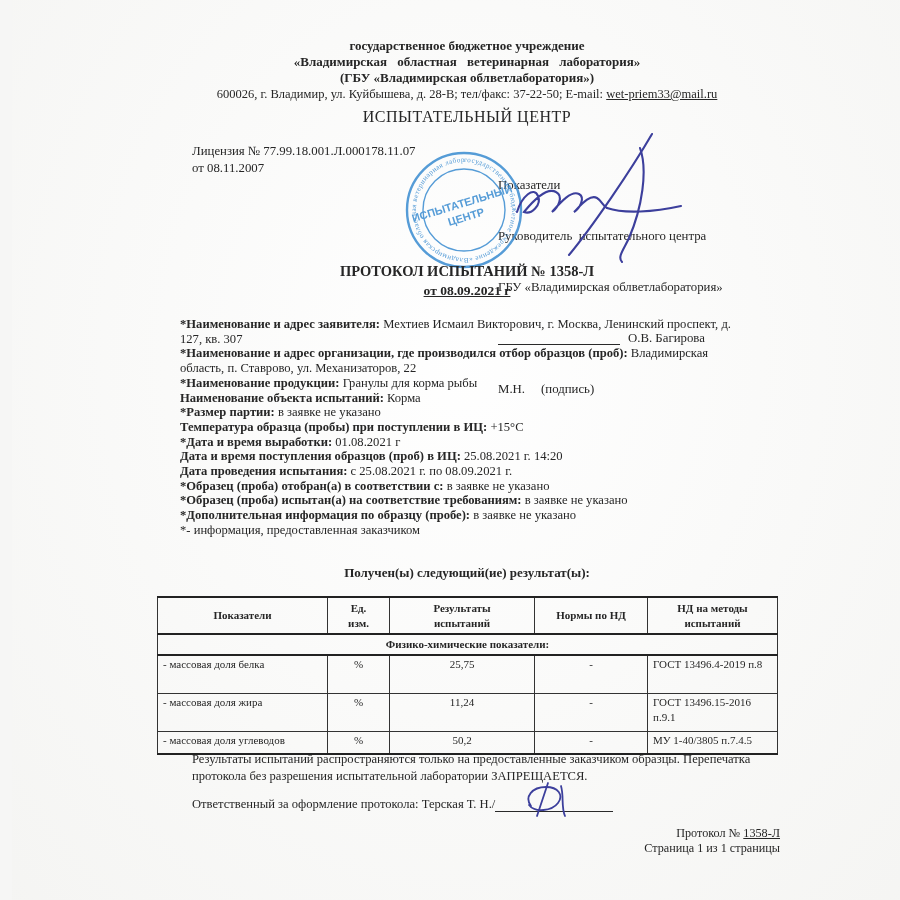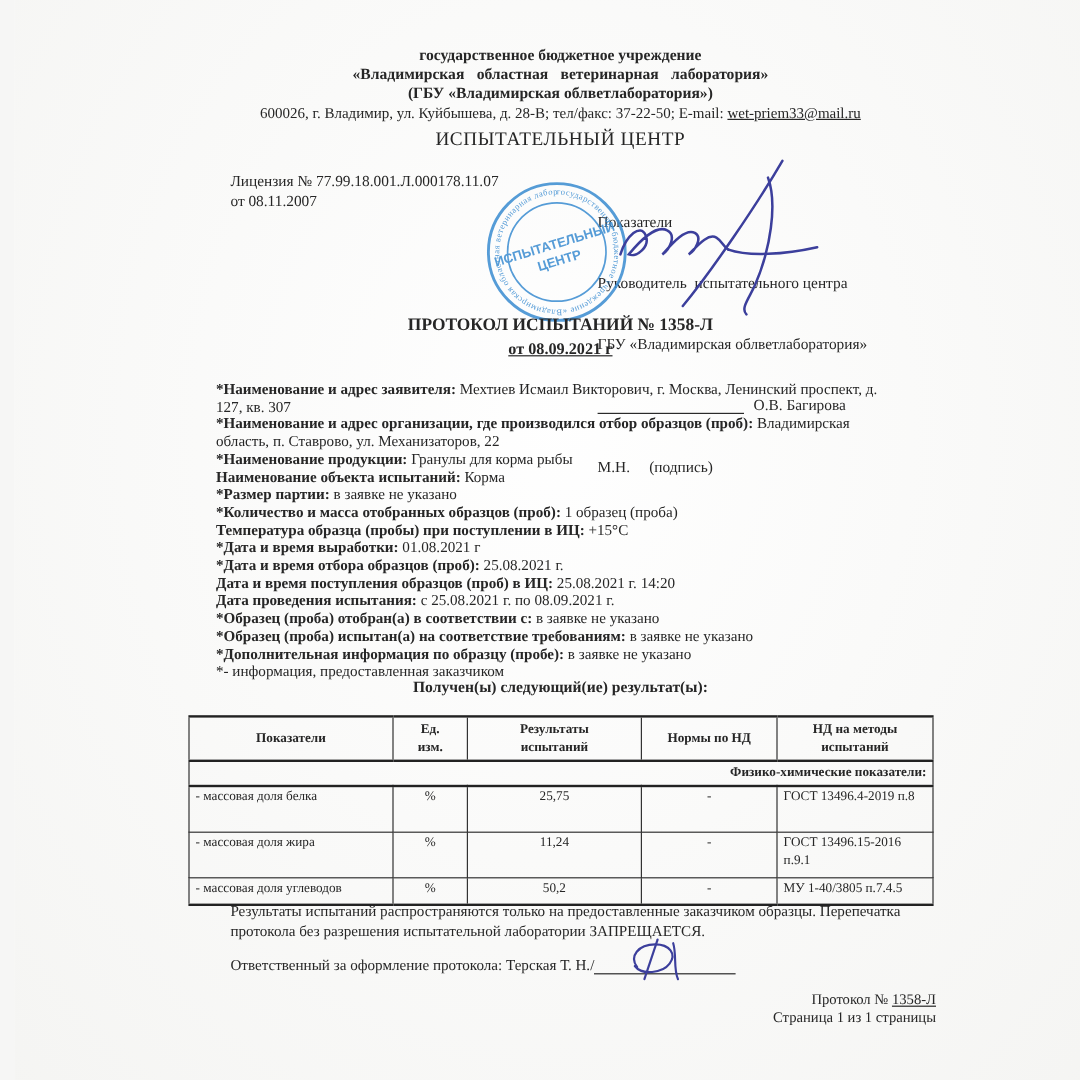--- a/index.html
+++ b/index.html
@@ -57,21 +57,21 @@
   
   #results-table{position:absolute;left:145px;top:596px;width:620px;border-collapse:collapse;
     table-layout:fixed;font-size:11px;padding-left:24px;}
   #results-table col.c1{width:170px}#results-table col.c2{width:62px}
   #results-table col.c3{width:145px}#results-table col.c4{width:113px}
   #results-table col.c5{width:130px}
   #results-table th,#results-table td{border:1px solid #333;padding:1px 5px;}
   #results-table thead th{font-weight:bold;text-align:center;vertical-align:middle;
     white-space:pre-line;line-height:15px;height:33px;
     border-top:2.5px solid #222;border-bottom:2px solid #222;}
-  #results-table .section-row th{font-weight:bold;text-align:right;height:17px;
+  #results-table .section-row th{font-weight:bold;text-align:center;height:17px;
     border-bottom:2px solid #222;}
   #results-table tbody td{vertical-align:top;line-height:15px;}
   #results-table td.ind{text-align:left;}
   #results-table td.unit,#results-table td.res,#results-table td.norm{text-align:center;}
   #results-table td.met{text-align:left;}
   #results-table tbody tr.h36 td{height:35px;}
   #results-table tbody tr:last-child td{border-bottom:2px solid #222;height:19px;}
 
   
   #disclaimer{position:absolute;left:180px;top:751px;width:562px;font-size:12.6px;line-height:17px;}
@@ -143,24 +143,22 @@
     <div>ПРОТОКОЛ ИСПЫТАНИЙ № 1358-Л</div>
     <div id="protocol-date" class="u">от 08.09.2021 г</div>
   </div>
 
   <div id="details">
       <div class="dline"><span class="b">*Наименование и адрес заявителя:</span> Мехтиев Исмаил Викторович, г. Москва, Ленинский проспект, д. 127, кв. 307</div>
       <div class="dline"><span class="b">*Наименование и адрес организации, где производился отбор образцов (проб):</span> Владимирская область, п. Ставрово, ул. Механизаторов, 22</div>
       <div class="dline"><span class="b">*Наименование продукции:</span> Гранулы для корма рыбы</div>
       <div class="dline"><span class="b">Наименование объекта испытаний:</span> Корма</div>
       <div class="dline"><span class="b">*Размер партии:</span> в заявке не указано</div>
-      <div class="dline"><span class="b">*Количество и масса отобранных образцов (проб):</span> 1 образец (проба)</div>
       <div class="dline"><span class="b">Температура образца (пробы) при поступлении в ИЦ:</span> +15°С</div>
       <div class="dline"><span class="b">*Дата и время выработки:</span> 01.08.2021 г</div>
-      <div class="dline"><span class="b">*Дата и время отбора образцов (проб):</span> 25.08.2021 г.</div>
       <div class="dline"><span class="b">Дата и время поступления образцов (проб) в ИЦ:</span> 25.08.2021 г. 14:20</div>
       <div class="dline"><span class="b">Дата проведения испытания:</span> с 25.08.2021 г. по  08.09.2021 г.</div>
       <div class="dline"><span class="b">*Образец (проба) отобран(а) в соответствии с:</span> в заявке не указано</div>
       <div class="dline"><span class="b">*Образец (проба) испытан(а) на соответствие требованиям:</span> в заявке не указано</div>
       <div class="dline"><span class="b">*Дополнительная информация по образцу (пробе):</span> в заявке не указано</div>
       <div class="dline und"><span>*- информация, предоставленная заказчиком</span></div>
     </div>
 
   <div id="results-intro">Получен(ы) следующий(ие) результат(ы):</div>
 

